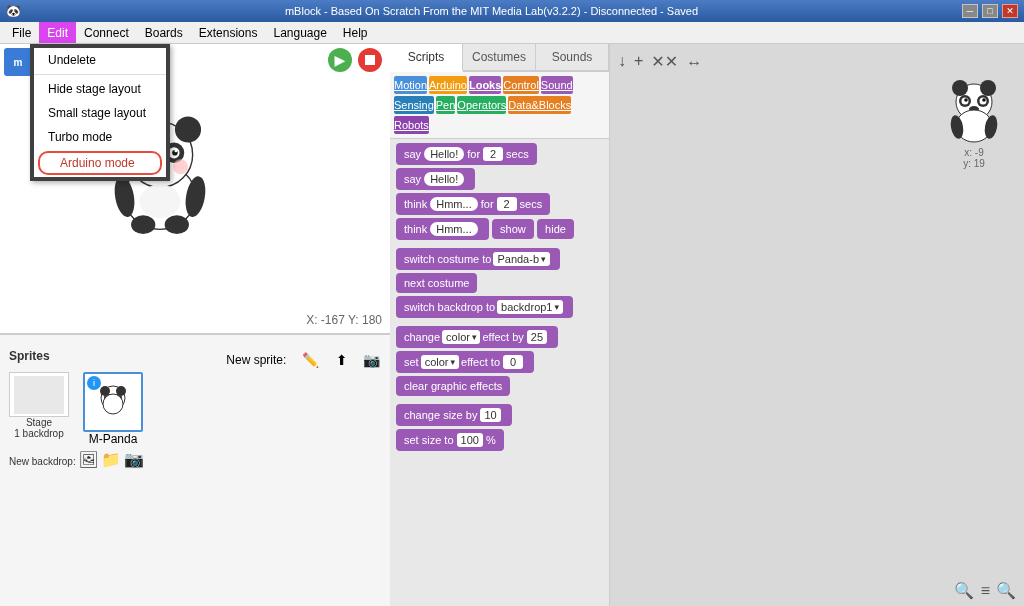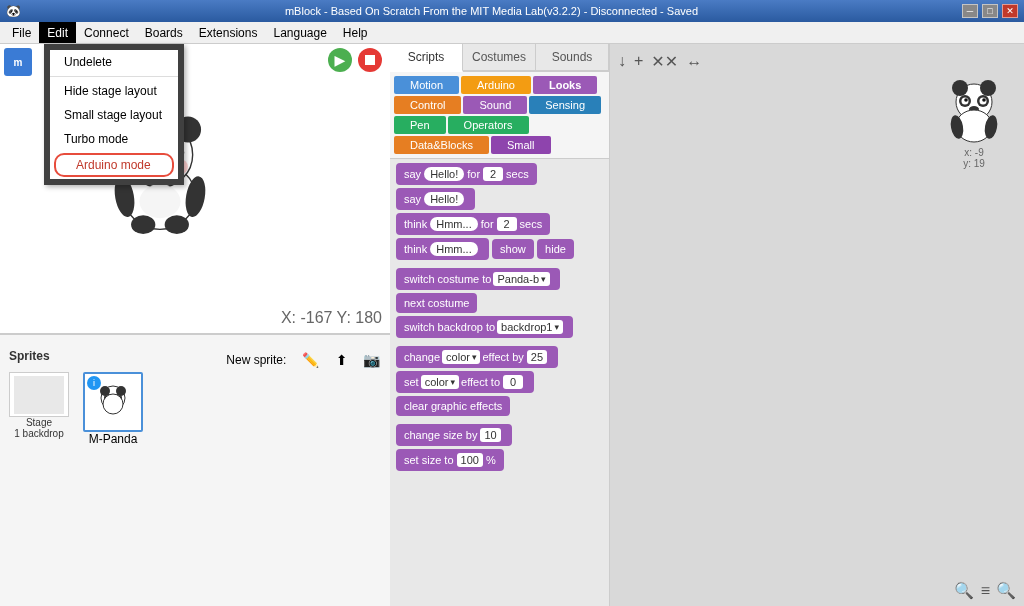--- a/index.html
+++ b/index.html
@@ -27,28 +27,28 @@
       height: 22px;
       background: #f0f0f0;
       display: flex; align-items: center;
       border-bottom: 1px solid #ccc;
       padding: 0 4px;
     }
     .menu-item {
       padding: 2px 8px; font-size: 12px; cursor: pointer;
       height: 100%; display: flex; align-items: center;
     }
-    .menu-item.active { background: #000000; color: white; }
+    .menu-item.active { background: #d946ef; color: white; }
 
     
     #edit-dropdown {
       position: absolute;
-      top: 44px; left: 44px;
+      top: 44px; left: 30px;
       background: white;
-      border: 6px solid #404040;
+      border: 4px solid #404040;
       box-shadow: 2px 2px 5px rgba(0,0,0,0.3);
       z-index: 1000;
       min-width: 140px;
     }
     .dropdown-item {
       padding: 5px 14px; cursor: pointer; font-size: 12px;
     }
     .dropdown-item.highlighted {
       border: 2px solid #e74c3c;
       border-radius: 10px;
@@ -168,22 +168,22 @@
       background: white; color: #333; font-weight: normal;
       border-bottom: 2px solid white; margin-bottom: -2px;
     }
 
     #categories {
       display: flex; flex-wrap: wrap;
       padding: 4px; gap: 2px;
       border-bottom: 1px solid #ccc;
     }
     .category-btn {
-      padding: 3px 16px; font-size: 11px; cursor: pointer;
-      border-radius: 2px; color: white;
+      padding: 3px 0; font-size: 11px; cursor: pointer;
+      border-radius: 2px; color: white; text-decoration: underline;
     }
     .cat-motion { background: #4a90d9; }
     .cat-looks { background: #9b59b6; font-weight: bold; }
     .cat-sound { background: #9b59b6; }
     .cat-pen { background: #27ae60; }
     .cat-data { background: #e67e22; }
     .cat-events { background: #f39c12; }
     .cat-control { background: #e67e22; }
     .cat-sensing { background: #2980b9; }
     .cat-operators { background: #27ae60; }
@@ -253,21 +253,21 @@
     
     #bottom-controls {
       position: absolute; bottom: 6px; right: 8px;
       display: flex; gap: 6px; align-items: center;
     }
     .zoom-btn { font-size: 16px; cursor: pointer; color: #555; }
 
     
     #xy-display {
       position: absolute; bottom: 4px; right: 4px;
-      font-size: 16px; color: #666; background: rgba(255,255,255,0.7);
+      font-size: 12px; color: #666; background: rgba(255,255,255,0.7);
       padding: 2px 4px; border-radius: 2px;
     }
   </style>
 </head>
 <body>
 
 <div id="titlebar">
   <span style="display:flex;align-items:center;gap:4px;">
     <span style="font-size:12px;">🐼</span>
   </span>
@@ -396,20 +396,26 @@
               <circle cx="25" cy="16" r="2.5" fill="white"></circle>
               <circle cx="15.5" cy="15" r="1.2" fill="#111"></circle>
               <circle cx="25.5" cy="15" r="1.2" fill="#111"></circle>
               <ellipse cx="20" cy="22" rx="10" ry="10" fill="white" stroke="#333" stroke-width="1"></ellipse>
             </svg>
           </div>
           <span>M-Panda</span>
         </div>
       </div>
 
+      <div id="new-backdrop">
+        <span>New backdrop:</span>
+        <span class="backdrop-btn">🖼</span>
+        <span class="backdrop-btn">📁</span>
+        <span class="backdrop-btn">📷</span>
+      </div>
     </div>
   </div>
 
   <div id="middle-panel">
 
     <div id="tabs">
       <div class="tab active">Scripts</div>
       <div class="tab">Costumes</div>
       <div class="tab">Sounds</div>
     </div>
@@ -417,21 +423,21 @@
     <div id="categories">
       <span class="category-btn cat-motion">Motion</span>
       <span class="category-btn cat-events">Arduino</span>
       <span class="category-btn cat-looks">Looks</span>
       <span class="category-btn cat-control">Control</span>
       <span class="category-btn cat-sound">Sound</span>
       <span class="category-btn cat-sensing">Sensing</span>
       <span class="category-btn cat-pen">Pen</span>
       <span class="category-btn cat-operators">Operators</span>
       <span class="category-btn cat-data">Data&amp;Blocks</span>
-      <span class="category-btn cat-robots">Small</span>
+      <span class="category-btn cat-robots">Robots</span>
     </div>
 
     <div id="blocks-panel">
 
       
       <div class="block block-looks">
         <span>say</span>
         <span class="block-input-oval">Hello!</span>
         <span>for</span>
         <span class="block-input">2</span>

